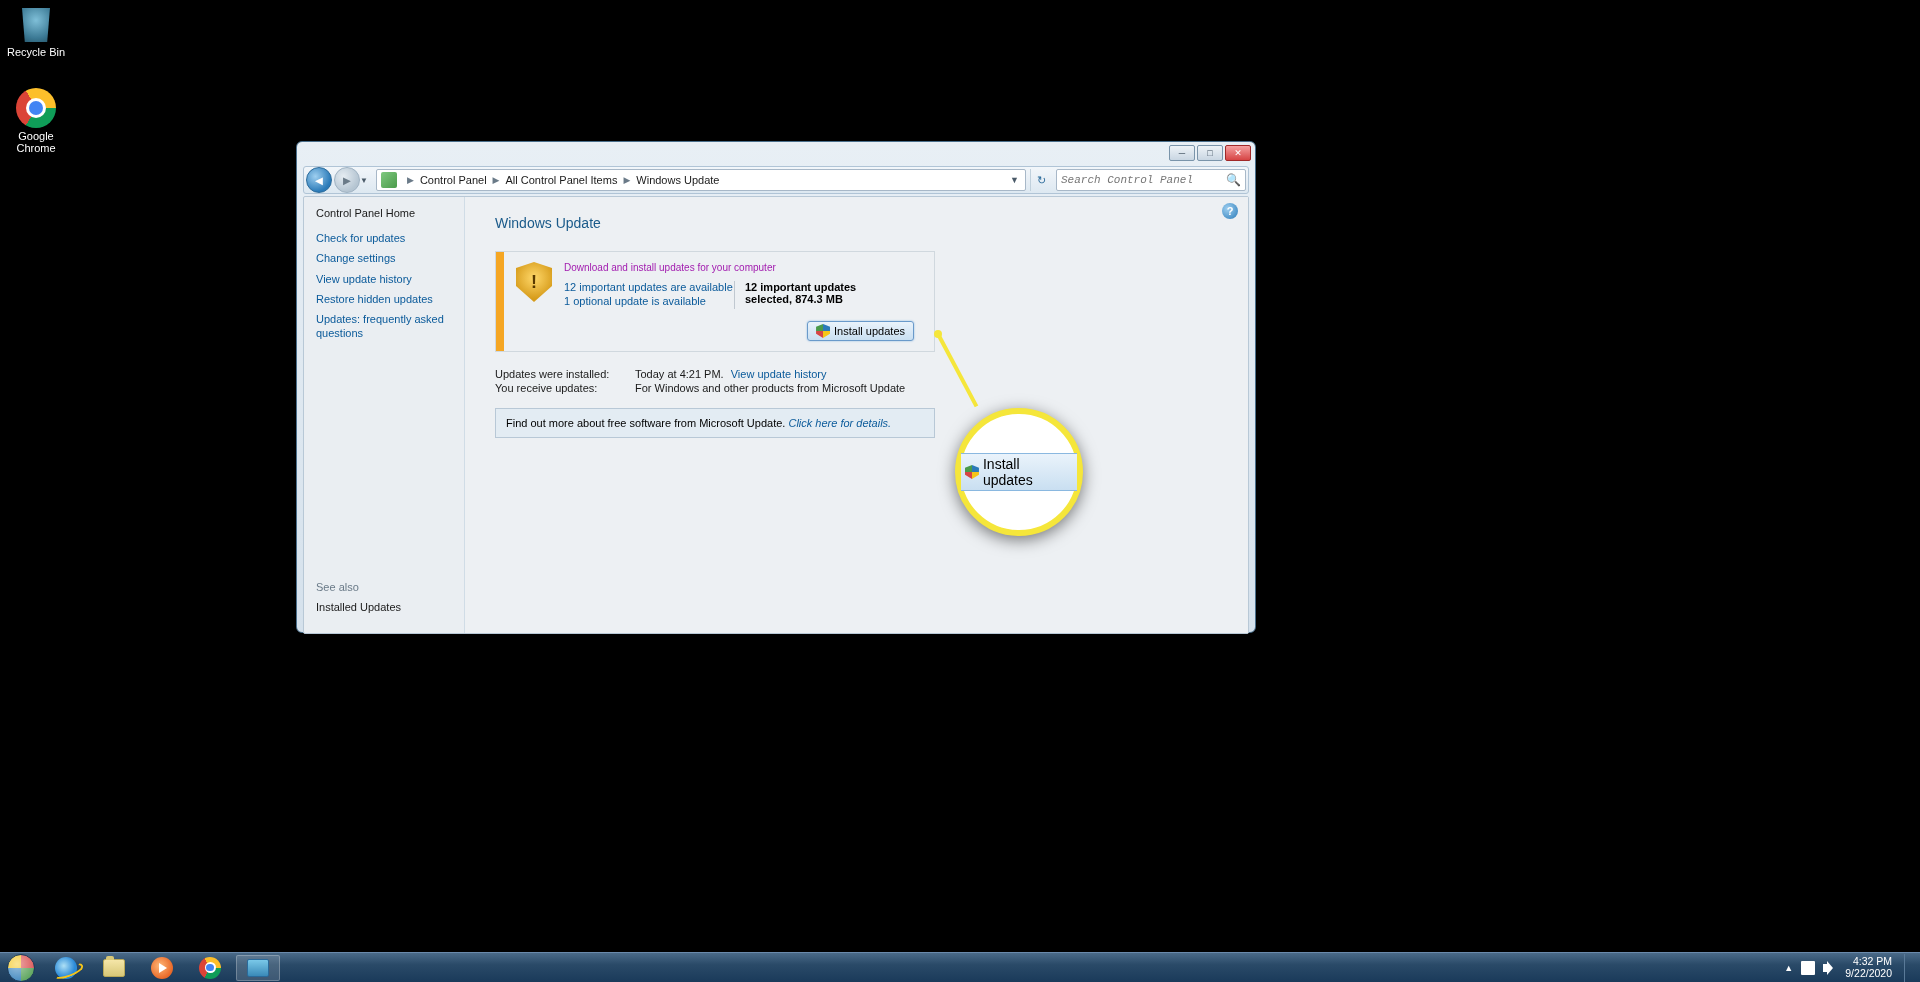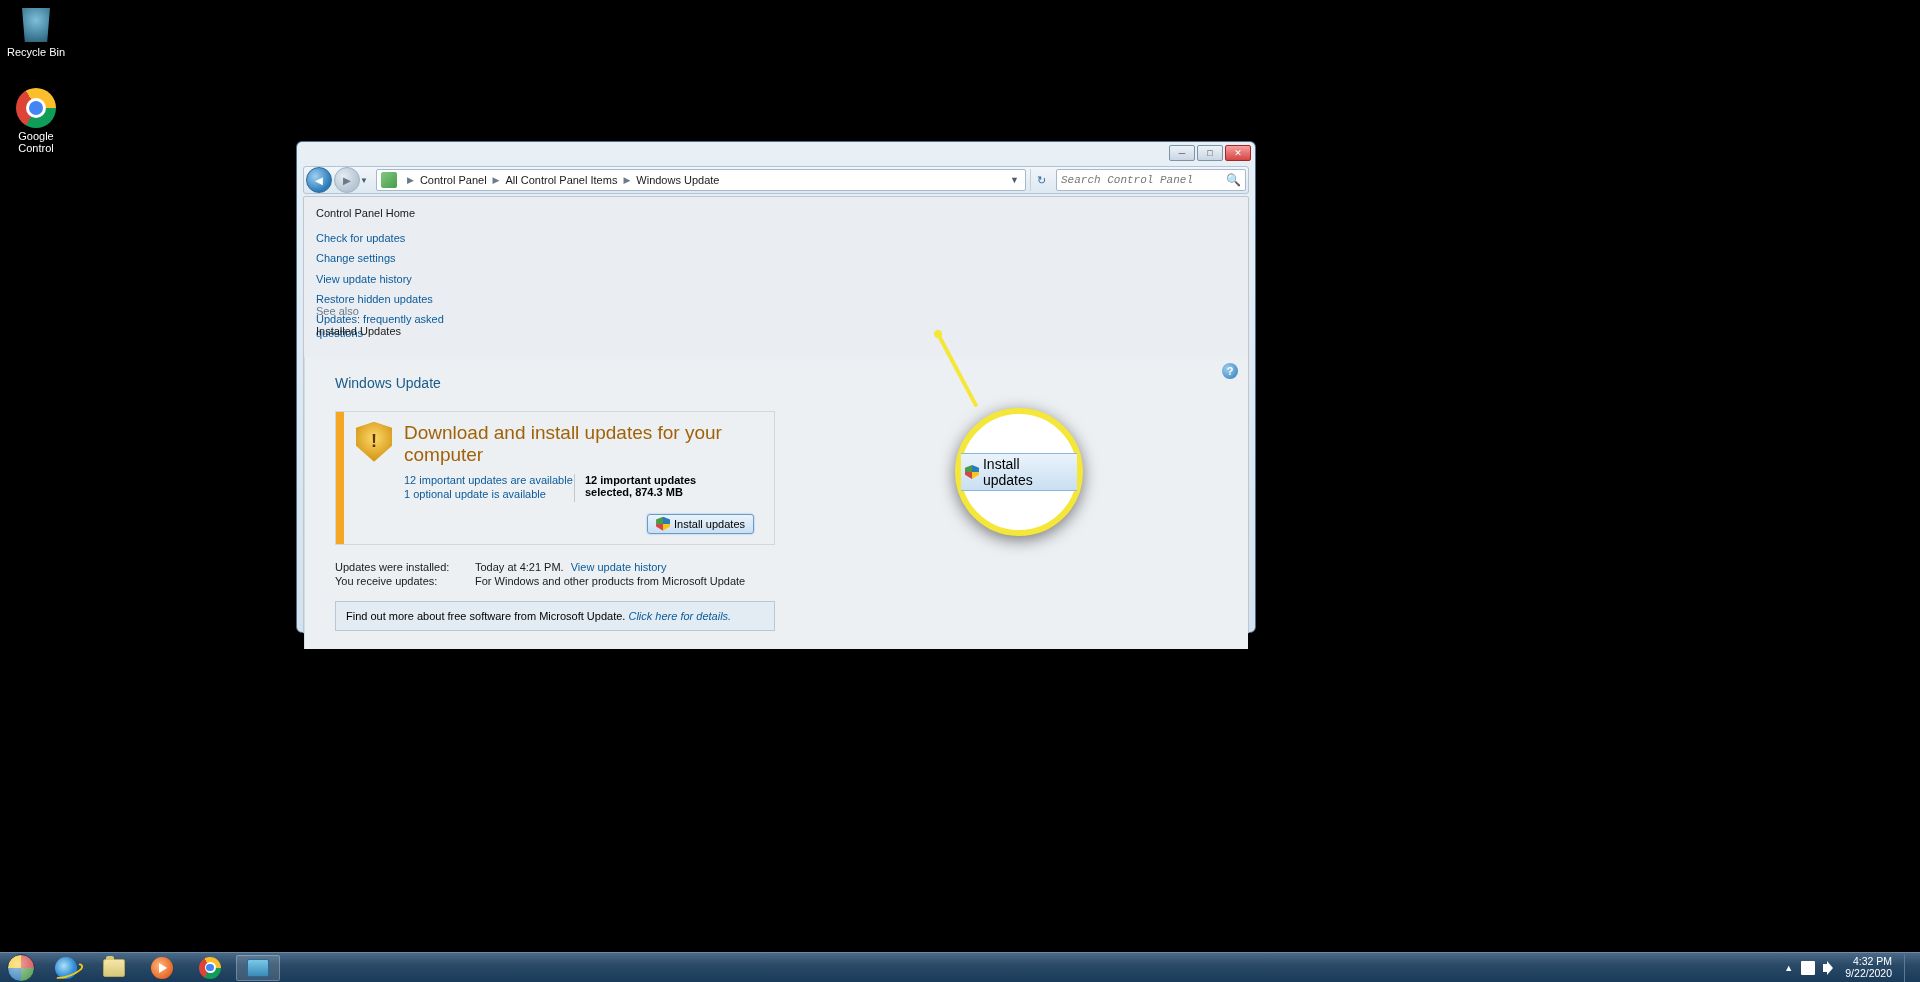--- a/index.html
+++ b/index.html
@@ -30,39 +30,39 @@
 .addr { flex: 1; display: flex; align-items: center; margin: 0 4px; height: 22px; background: #fff; border: 1px solid #a8b8c8; border-radius: 2px; padding: 0 4px; font-size: 11px; }
 .addr .cp-ico { width: 16px; height: 16px; margin-right: 4px; border-radius: 2px; background: linear-gradient(135deg,#7fc97f,#4a9a4a); }
 .addr .crumb { color: #1a1a1a; cursor: pointer; }
 .addr .sep { margin: 0 6px; color: #6a7a88; font-size: 9px; }
 .addr-drop { margin-left: auto; color: #4a5a68; font-size: 9px; padding: 0 2px; }
 .refresh { width: 22px; height: 22px; margin-right: 4px; display:flex;align-items:center;justify-content:center; border-left:1px solid #c0d0dc; font-size: 11px; color:#2a6a9a; cursor:pointer;}
 .search { width: 190px; height: 22px; background: #fff; border: 1px solid #a8b8c8; border-radius: 2px; display: flex; align-items: center; padding: 0 4px; margin-right: 2px; }
 .search input { border: none; outline: none; flex: 1; font-size: 11px; font-style: italic; color: #888; background: transparent; font-family: Liberation Mono, monospace; }
 .search .mag { color: #5a7a9a; font-size: 12px; }
 
-.body { display: flex; height: calc(100% - 52px); margin: 2px 6px 4px 6px; background: #eaeef2; border: 1px solid #b8c8d6; border-radius: 2px; flex-direction: column; }
+.body { display: flex; height: calc(100% - 52px); margin: 2px 6px 4px 6px; background: #eaeef2; border: 1px solid #b8c8d6; border-radius: 2px; }
 .sidebar { width: 160px; padding: 10px 12px; font-size: 11px; position: relative; }
 .sidebar .home { color: #1a1a1a; margin-bottom: 12px; cursor: pointer; }
 .sidebar .lnk { color: #0a5a9a; margin-bottom: 6px; cursor: pointer; line-height: 1.3; }
 .sidebar .see-also { position: absolute; bottom: 40px; left: 12px; color: #6a7a88; }
 .sidebar .installed { position: absolute; bottom: 20px; left: 12px; color: #1a1a1a; cursor: pointer; }
 
 .main { flex: 1; background: #edf0f3; border-left: 1px solid #d0dce6; padding: 18px 30px; position: relative; }
 .help-ico { position: absolute; top: 6px; right: 10px; width: 16px; height: 16px; border-radius: 50%; background: radial-gradient(circle at 35% 35%, #9ecff0, #2a7ab8); color: #fff; font-size: 11px; font-weight: bold; text-align: center; line-height: 16px; cursor: pointer; }
 .page-title { color: #1a5a8a; font-size: 14px; margin-bottom: 20px; }
 
 .panel { border: 1px solid #d0d8de; display: flex; width: 440px; }
 .panel .stripe { width: 8px; background: #f5a623; }
 .panel .content { flex: 1; padding: 10px 12px; display: flex; gap: 12px; flex-direction: column; }
 .panel-row1 { display: flex; gap: 12px; }
 .shield-ico { width: 36px; height: 40px; background: radial-gradient(circle at 50% 40%, #ffd86a, #d69b1a 70%); clip-path: polygon(50% 0, 100% 15%, 100% 60%, 50% 100%, 0 60%, 0 15%); position: relative; flex-shrink: 0; }
 .shield-ico::after { content:"!"; position:absolute; inset:0; display:flex;align-items:center;justify-content:center;color:#5a3a00;font-weight:bold;font-size:18px;}
 .panel-text { flex: 1; }
-.panel-head { color: #a16207; font-size: 19px; margin-bottom: 8px; }
+.panel-head { color: #a21caf; font-size: 10px; margin-bottom: 8px; }
 .avail-row { display: flex; }
 .avail-left { width: 170px; }
 .avail-left .al { color: #0a5a9a; font-size: 11px; cursor: pointer; margin-bottom: 2px; }
 .avail-divider { border-left: 1px solid #c0c8d0; padding-left: 10px; font-size: 11px; font-weight: bold; max-width: 170px; }
 .install-row { text-align: right; padding-right: 8px; }
 .install-btn { display: inline-flex; align-items: center; gap: 4px; background: linear-gradient(#eaf3fb,#c9dff1); border: 1px solid #6a9aca; border-radius: 3px; padding: 2px 8px; font-size: 11px; cursor: pointer; box-shadow: 0 0 2px #8ab8e0; }
 .uac-ico { width: 14px; height: 14px; background: conic-gradient(#2a7ab8 0 90deg, #f5c518 90deg 180deg, #d64545 180deg 270deg, #4a9a4a 270deg 360deg); border-radius: 2px; clip-path: polygon(50% 0,100% 20%,100% 70%,50% 100%,0 70%,0 20%);}
 
 .info-grid { margin-top: 16px; font-size: 11px; }
 .info-grid .r { display: flex; margin-bottom: 2px; }
@@ -106,21 +106,21 @@
 <div class="desktop">
 
   <div class="desktop-icon" style="left:0px;top:4px">
     <div class="ico recycle-bin-ico"></div>
     <div class="lbl">Recycle Bin</div>
   </div>
 
   <div class="desktop-icon" style="left:0px;top:88px">
     <div class="ico chrome-ico"></div>
     <div class="lbl" style="white-space:pre-line">Google
-Control</div>
+Chrome</div>
   </div>
 
   <div class="window">
     <div class="titlebar">
       <div class="win-btn min">─</div>
       <div class="win-btn max">□</div>
       <div class="win-btn close">✕</div>
     </div>
 
     <div class="toolbar">

